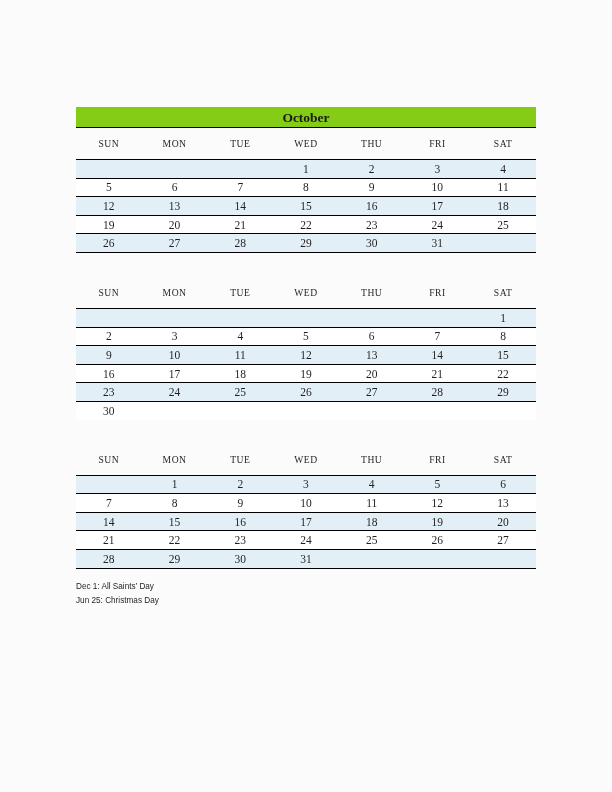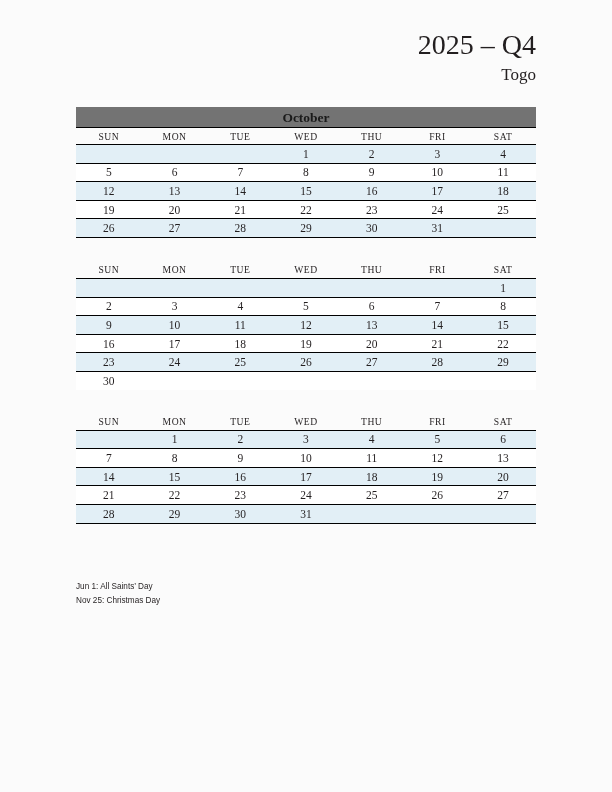--- a/index.html
+++ b/index.html
@@ -95,21 +95,21 @@
     position: absolute;
     left: 76px;
     top: 107px;
     width: 460px;
   }
   .month-block {
     width: 460px;
     margin-bottom: 24px;
   }
   .month-title {
-    background: #737373;
+    background: #84cc16;
     text-align: center;
     font-family: "Liberation Serif", "DejaVu Serif", serif;
     font-size: 13.5px;
     font-weight: bold;
     color: #1a1a1a;
     height: 21px;
     line-height: 21px;
     border-bottom: 1.6px solid #000000;
     box-sizing: border-box;
   }
@@ -117,21 +117,21 @@
     width: 460px;
     border-collapse: collapse;
     table-layout: fixed;
   }
   table.cal th {
     font-family: "Liberation Serif", "DejaVu Serif", serif;
     font-size: 9.6px;
     font-weight: 400;
     letter-spacing: 0.5px;
     color: #231f20;
-    height: 16px;
+    height: 31px;
     text-align: center;
     vertical-align: middle;
     border-bottom: 1.4px solid #000000;
     padding: 0;
   }
   table.cal td {
     font-family: "Liberation Serif", "DejaVu Serif", serif;
     font-size: 11.5px;
     font-weight: 400;
     color: #231f20;
@@ -165,24 +165,20 @@
     line-height: 13.5px;
   }
   .legend-line { white-space: nowrap; }
 </style>
 </head>
 <body>
 
 <div class="page-header">
 
 
-  <div class="title-block">
-    <div class="title-main">2025 – Q4</div>
-    <div class="title-sub">Togo</div>
-  </div>
 
 </div>
 
 <div class="months" id="months-container">
     <div class="month-block">
       <div class="month-title">October</div>
       <table class="cal">
         <thead>
           <tr>
             <th>SUN</th>
@@ -372,15 +368,15 @@
             <td></td>
             <td></td>
             <td></td>
           </tr>
         </tbody>
       </table>
     </div>
   </div>
 
 <div class="legend" id="legend-container">
-    <div class="legend-line">Jun 1: All Saints’ Day</div>
-    <div class="legend-line">Nov 25: Christmas Day</div>
+    <div class="legend-line">Dec 1: All Saints’ Day</div>
+    <div class="legend-line">Jun 25: Christmas Day</div>
   </div>
 
 </body></html>

